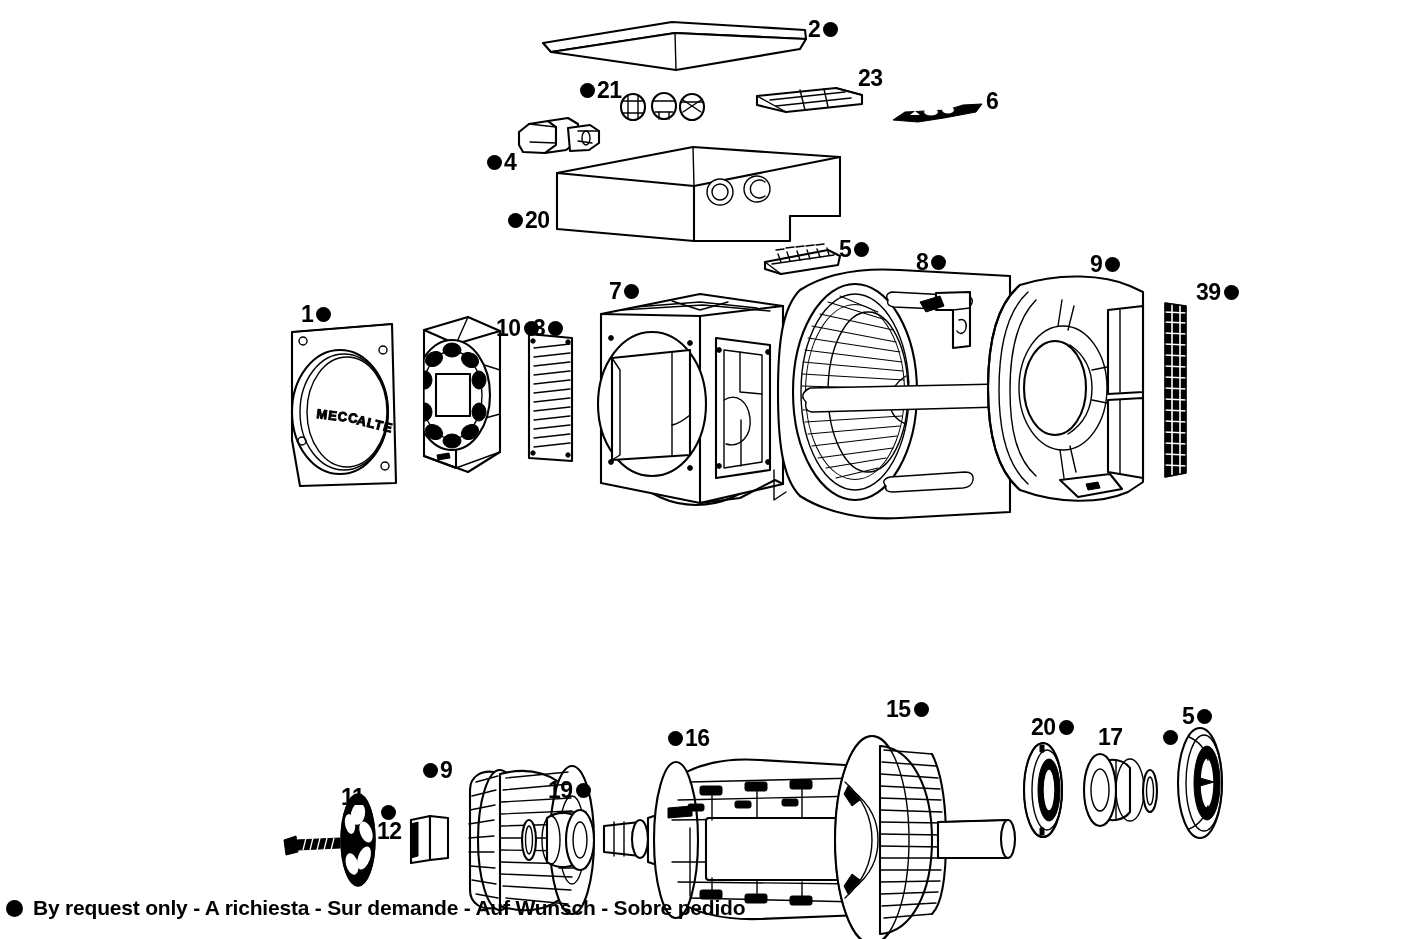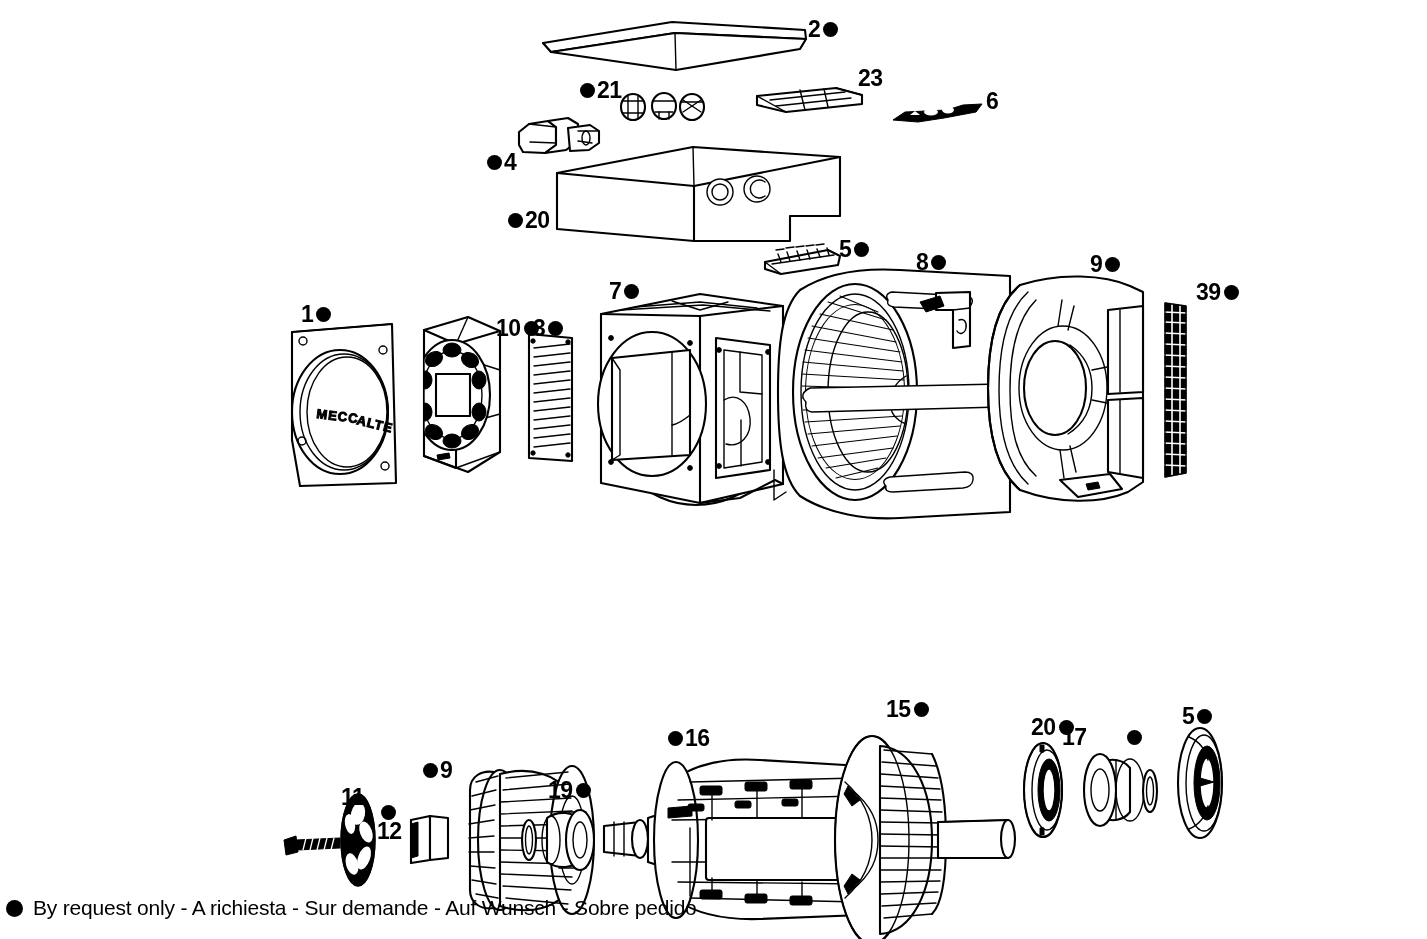--- a/index.html
+++ b/index.html
@@ -30,21 +30,21 @@
     display:inline-block;flex:0 0 auto;
   }
   .callout.dot-right .dot{margin-left:3px;}
   .callout.dot-left .dot{margin-right:2px;}
 
   
   #footnote{
     position:absolute;left:6px;top:896px;
     display:flex;align-items:center;
     font-family:"Liberation Sans", sans-serif;
-    font-weight:normal;font-size:21px;color:#000;
+    font-weight:bold;font-size:21px;color:#000;
     white-space:nowrap;
   }
   #footnote .dot{
     width:17px;height:17px;border-radius:50%;background:#000;
     display:inline-block;margin-right:10px;flex:0 0 auto;
   }
   #footnote .fnlabel{letter-spacing:-0.2px;}
 </style>
 </head>
 <body>
@@ -614,21 +614,21 @@
         <span class="dot"></span>
       </div>
       <div class="callout dot-left" style="left: 668px; top: 727px;">
         <span class="dot"></span>
         <span class="num">16</span>
       </div>
       <div class="callout dot-right" style="left: 1031px; top: 716px;">
         <span class="num">20</span>
         <span class="dot"></span>
       </div>
-      <div class="callout dot-right" style="left: 1062px; top: 726px; gap: 37px;">
+      <div class="callout dot-right" style="left: 1098px; top: 726px; gap: 37px;">
         <span class="num">17</span>
         <span class="dot"></span>
       </div>
       <div class="callout dot-right" style="left: 1182px; top: 705px;">
         <span class="num">5</span>
         <span class="dot"></span>
       </div>
       <div class="callout dot-left" style="left: 423px; top: 759px;">
         <span class="dot"></span>
         <span class="num">9</span>

